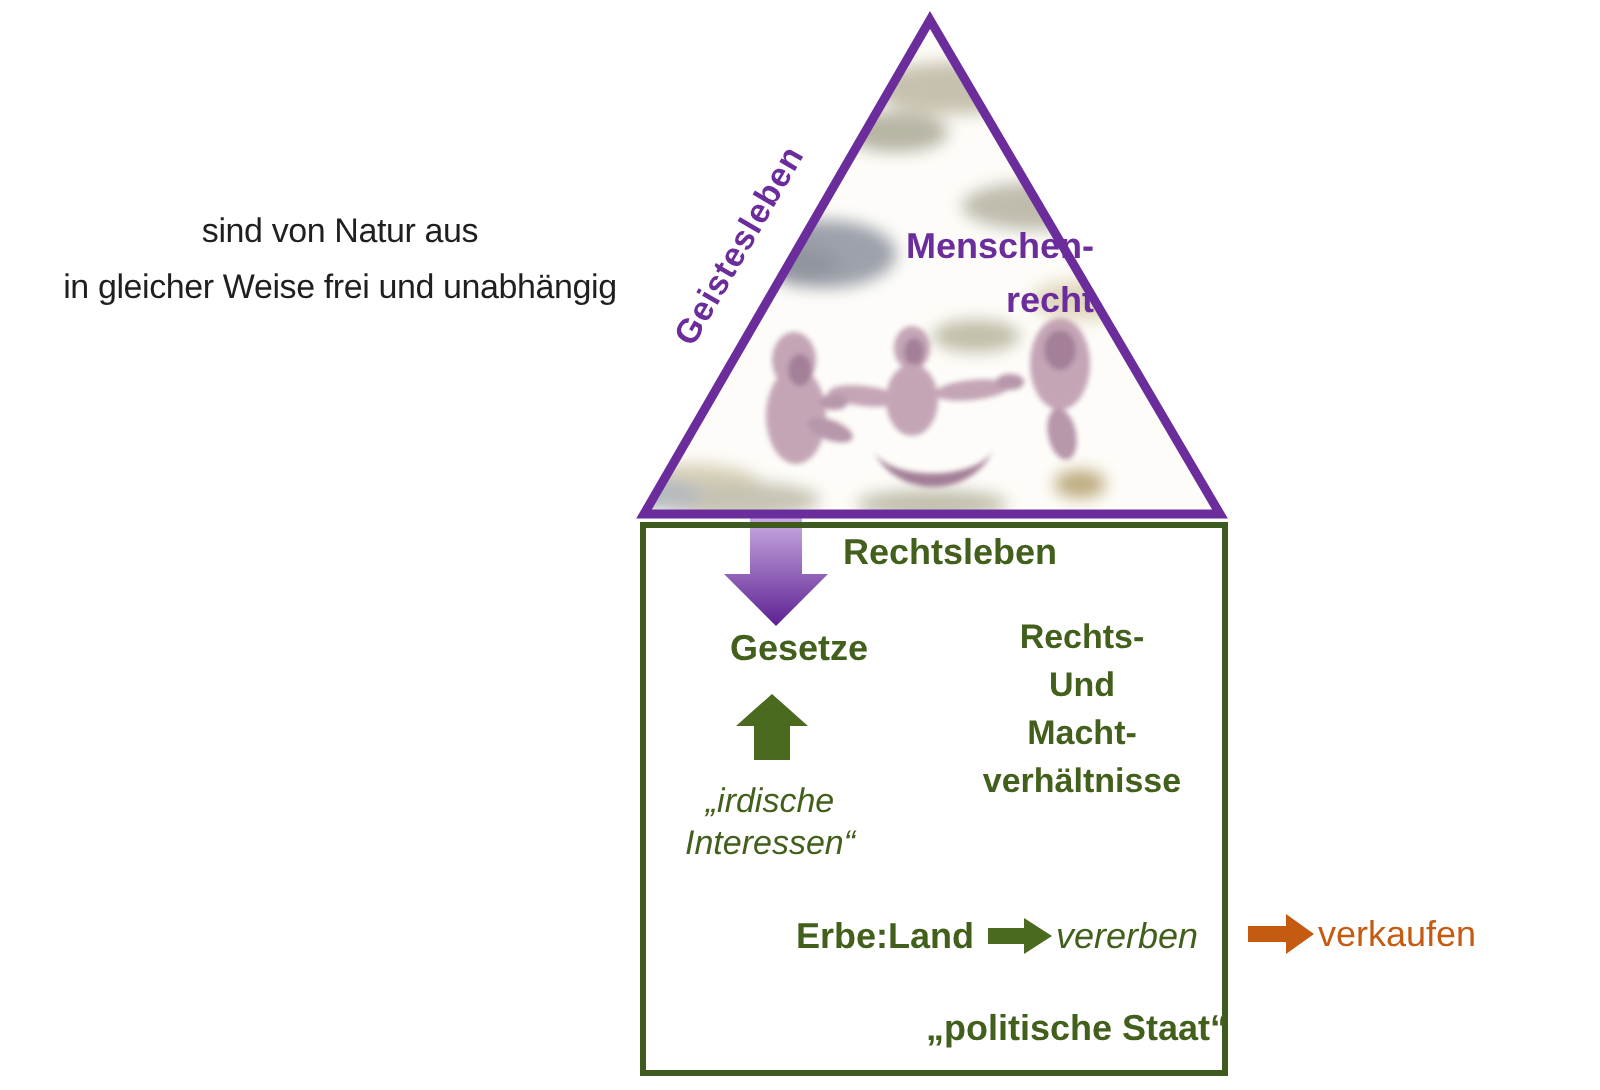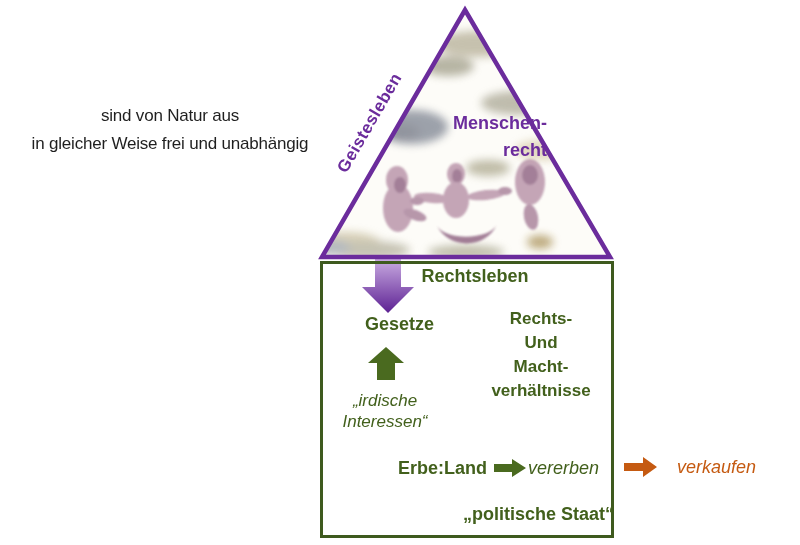--- a/index.html
+++ b/index.html
@@ -34,21 +34,21 @@
   .up-arrow{left:368px;top:347px;width:36px;height:33px;}
   .rights{left:478px;top:296px;width:126px;text-align:center;color:var(--green);font-weight:bold;font-size:17px;line-height:24px;margin-top:11px;}
   .interests{left:326px;top:390px;width:118px;text-align:center;color:var(--green);font-style:italic;font-size:17px;line-height:21px;}
   .erbe-row{left:398px;top:455px;height:26px;display:flex;align-items:center;color:var(--green);font-size:18px;white-space:nowrap;}
   .erbe-row .bold{font-weight:bold;}
   .erbe-row .land{margin-left:0;}
   .erbe-row .garrow{margin-left:7px;width:32px;height:18px;}
   .erbe-row .ital{font-style:italic;margin-left:2px;}
   .sell-row{left:624px;top:454px;height:26px;display:flex;align-items:center;white-space:nowrap;}
   .sell-row .oarrow{width:33px;height:20px;}
-  .sell-row .label{margin-left:20px;color:var(--orange);font-style:italic;font-size:18px;}
+  .sell-row .label{margin-left:2px;color:var(--orange);font-size:18px;}
   .politisch{left:320px;top:504px;width:294px;text-align:right;color:var(--green);font-weight:bold;font-size:18px;z-index:2;}
 </style>
 </head>
 <body>
 
 <div class="canvas">
 
   <div class="abs intro">
     <div>sind von Natur aus</div>
     <div>in gleicher Weise frei und unabhängig</div>

